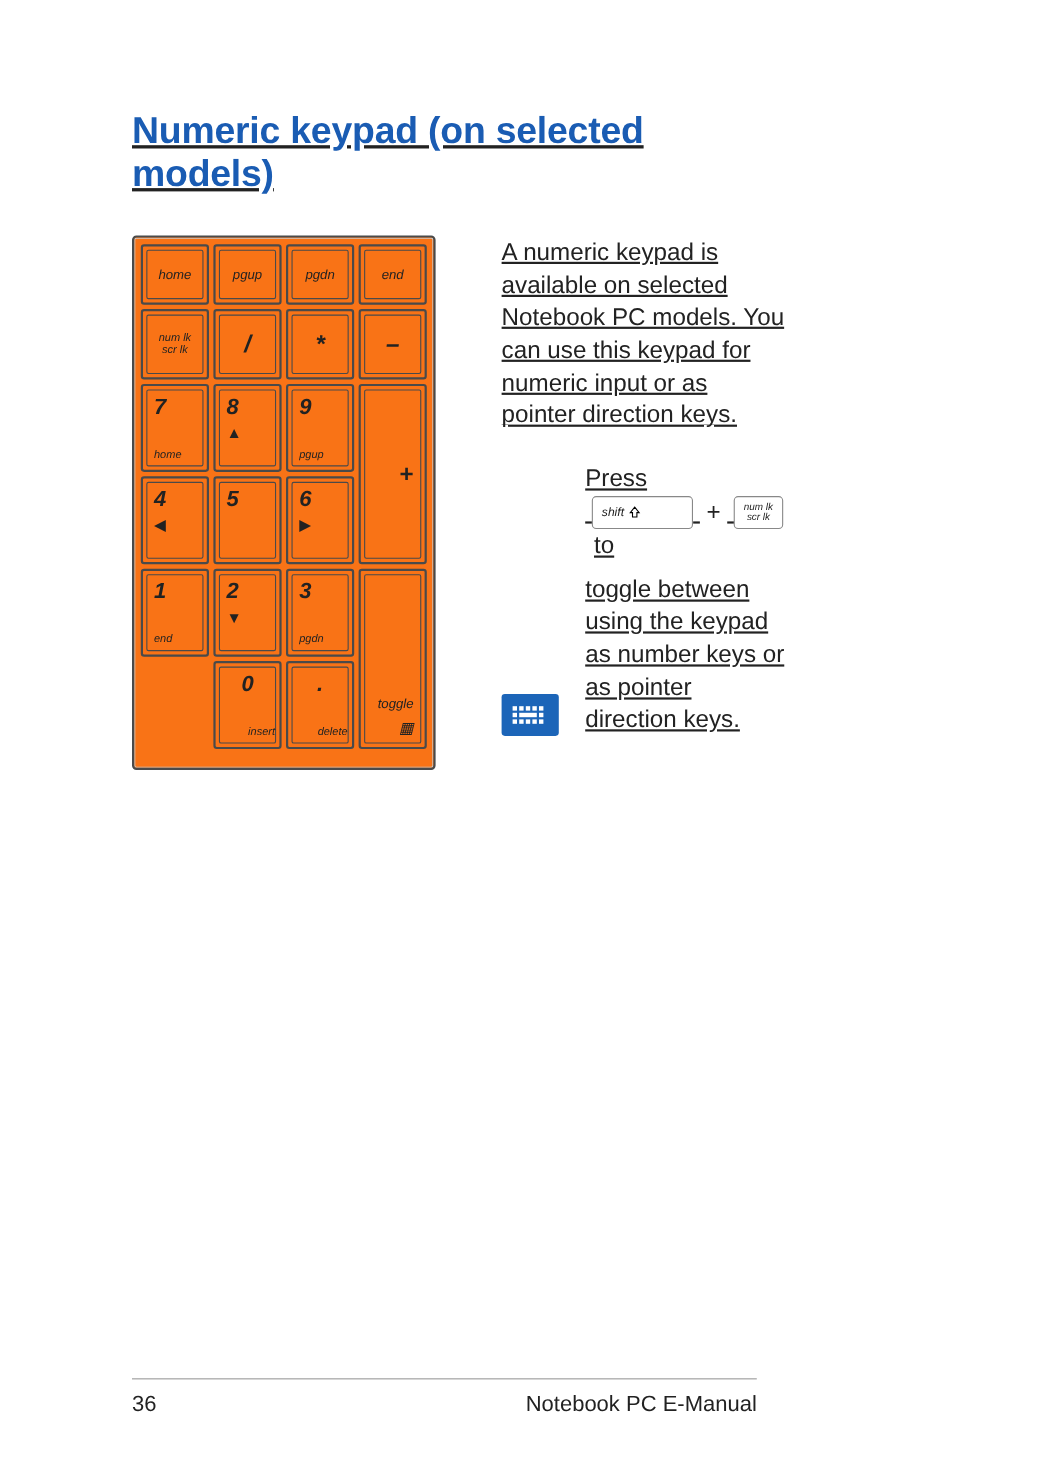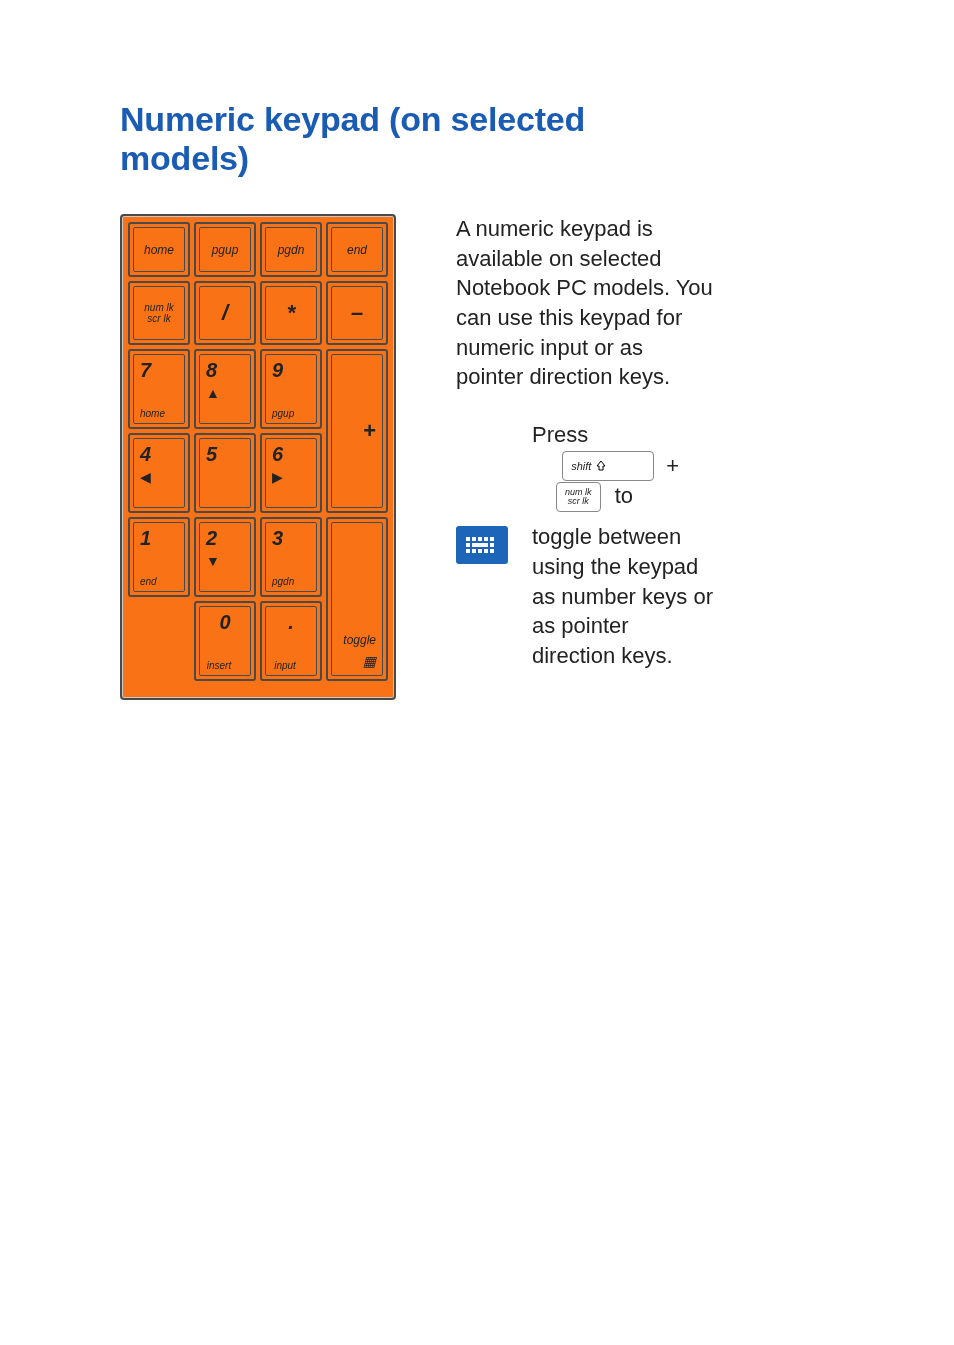--- a/index.html
+++ b/index.html
@@ -1,48 +1,48 @@
 <!DOCTYPE html>
 <html><head>
 <meta charset="utf-8">
 <style>
   * { box-sizing: border-box; margin: 0; padding: 0; }
   html, body { width: 954px; height: 1345px; background: #fff; font-family: "Segoe UI", "Myriad Pro", Arial, sans-serif; color: #222; }
-  .page { width: 758px; height: 1345px; position: relative; padding: 100px 44px 60px 120px; }
+  .page { width: 758px; height: 1345px; position: relative; padding: 100px 44px 60px 120px; text-decoration: underline; }
   h1.title { color: #1a5cb3; font-size: 34px; font-weight: 700; margin-bottom: 36px; letter-spacing: -0.2px; }
   .content-row { display: flex; align-items: flex-start; gap: 60px; }
   .keypad-figure { flex: 0 0 auto; width: 276px; }
   .right-col { flex: 1 1 auto; font-size: 22px; line-height: 1.35; }
   .intro { margin-bottom: 28px; }
-  .tip-row { display: flex; align-items: center; gap: 24px; }
+  .tip-row { display: flex; align-items: flex-end; gap: 24px; }
   .tip-icon { flex: 0 0 52px; height: 38px; background: #1c65b8; border-radius: 3px; display: flex; align-items: center; justify-content: center; }
   .tip-icon svg { display: block; }
   .tip-text { flex: 1 1 auto; }
-  .keycap { display: inline-flex; align-items: center; justify-content: center; border: 1px solid #888; border-radius: 4px; padding: 4px 8px; vertical-align: middle; font-size: 11px; line-height: 1; height: 30px; min-width: 30px; font-style: italic; margin-left: 24px; }
+  .keycap { display: inline-flex; align-items: center; justify-content: center; border: 1px solid #888; border-radius: 4px; padding: 4px 8px; vertical-align: middle; font-size: 11px; line-height: 1; height: 30px; min-width: 30px; font-style: italic; }
   .keycap.shift { width: 92px; justify-content: flex-start; padding-left: 8px; }
   .keycap .stack { display: flex; flex-direction: column; align-items: center; font-size: 9px; line-height: 1.05; }
   .plus-sep { display: inline-block; margin: 0 6px; vertical-align: middle; }
 
   
   .kp-outer { width: 276px; height: 486px; border: 2px solid #4a4a4a; border-radius: 4px; padding: 6px; background: #f97316; box-shadow: inset 0 0 0 1px #c8c8c8; }
   .kp-grid { display: grid; grid-template-columns: repeat(4, 1fr); grid-template-rows: 55px 64px 80px 80px 80px 80px; gap: 4px; height: 100%; }
   .kp-key { border: 2px solid #4a4a4a; border-radius: 3px; padding: 3px; }
   .kp-inn { width: 100%; height: 100%; border: 1px solid #4a4a4a; border-radius: 2px; position: relative; }
   .kp-key.placeholder { visibility: hidden; }
   .kp-lbl { position: absolute; font-style: italic; font-family: Arial, sans-serif; }
   .kp-lbl.center { left: 0; right: 0; top: 50%; transform: translateY(-50%); text-align: center; font-size: 14px; }
   .kp-lbl.center.big { font-size: 22px; font-weight: bold; }
   .kp-lbl.stack-center { left: 0; right: 0; top: 50%; transform: translateY(-50%); text-align: center; font-size: 10px; line-height: 1.1; }
   .kp-lbl.tl { top: 4px; left: 6px; font-size: 20px; font-weight: bold; }
   .kp-lbl.bl { bottom: 4px; left: 6px; font-size: 10px; }
   .kp-lbl.arrow { top: 30px; left: 6px; font-size: 14px; font-style: normal; }
   .kp-lbl.right-mid { right: 6px; top: 50%; transform: translateY(-50%); font-size: 22px; font-weight: bold; font-style: normal; }
   .kp-lbl.bot-right { bottom: 6px; right: 6px; font-size: 14px; }
   .kp-lbl.tc { top: 4px; left: 0; right: 0; text-align: center; font-size: 20px; font-weight: bold; }
-  .kp-lbl.bc { bottom: 4px; left: 0; right: 12px; text-align: center; font-size: 10px; }
+  .kp-lbl.bc { bottom: 4px; left: 0; right: 0; text-align: right; font-size: 10px; }
 
   .span2r { grid-row: span 2; }
 
   .footer { position: absolute; bottom: 56px; left: 120px; right: 70px; border-top: 1px solid #999; padding-top: 12px; display: flex; justify-content: space-between; font-size: 20px; }
 </style>
 </head>
 <body>
 
 <div class="page">
 
@@ -171,21 +171,21 @@
             </div>
           <div class="kp-key">
               <div class="kp-inn">
             <span class="kp-lbl tc">0</span>
             <span class="kp-lbl bc">insert</span>
           </div>
             </div>
           <div class="kp-key">
               <div class="kp-inn">
             <span class="kp-lbl tc">.</span>
-            <span class="kp-lbl bc">input</span>
+            <span class="kp-lbl bc">delete</span>
           </div>
             </div>
 
         </div>
       </div>
     </div>
 
     <div class="right-col">
       <p class="intro">A numeric keypad is available on selected Notebook PC models. You can use this keypad for numeric input or as pointer direction keys.</p>
 
@@ -225,14 +225,18 @@
           </span>
           <span style="margin-left:8px;">to</span>
           <div style="height:10px;"></div>
           <span>toggle between using the keypad as number keys or as pointer direction keys.</span>
         </div>
       </div>
     </div>
 
   </div>
 
+  <div class="footer">
+    <span>36</span>
+    <span>Notebook PC E-Manual</span>
+  </div>
 
 </div>
 
 </body></html>

